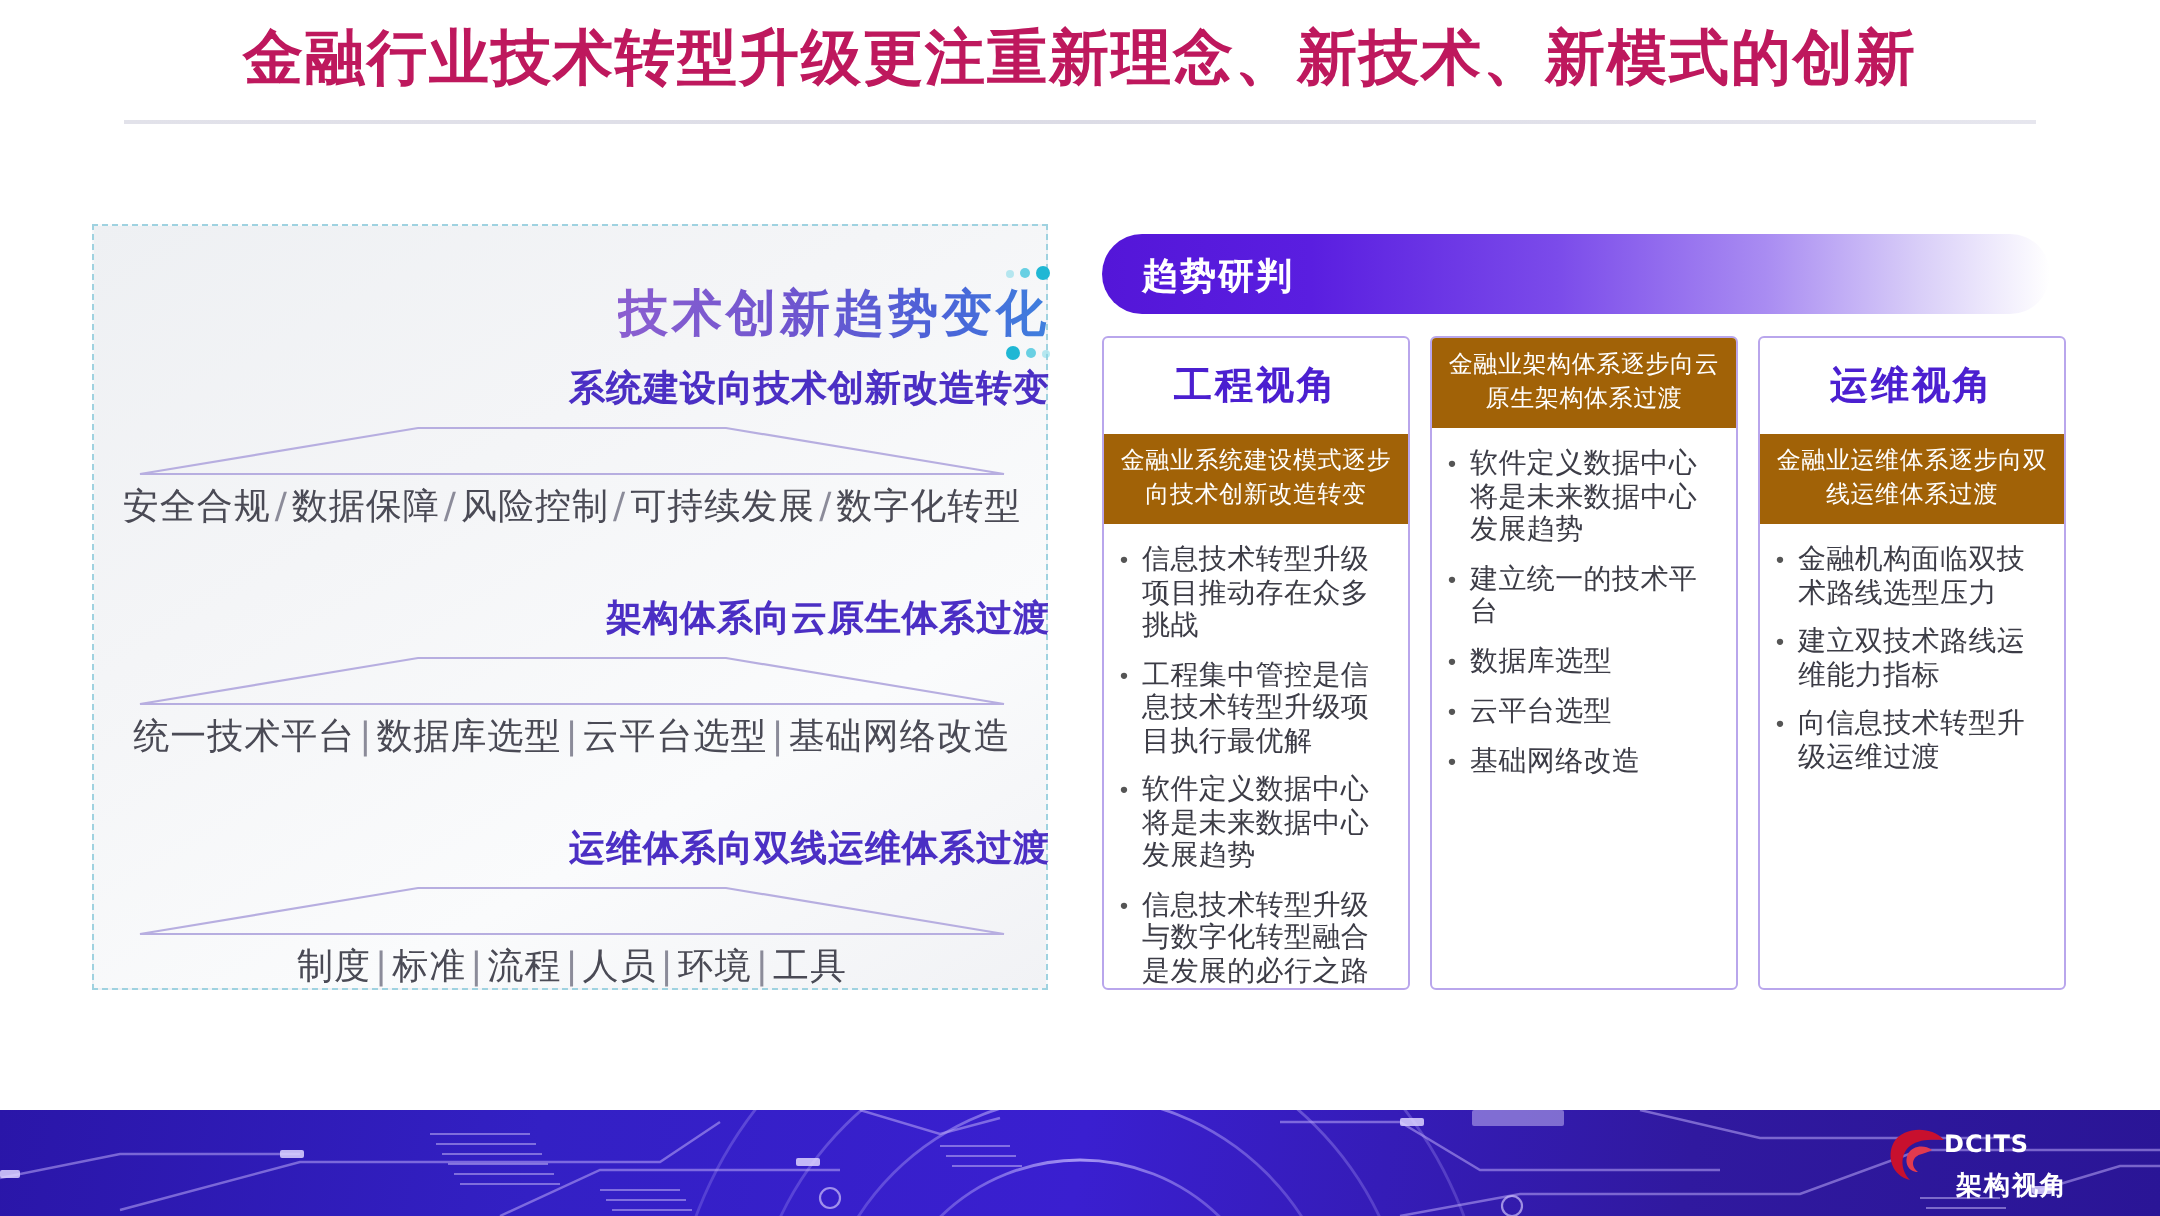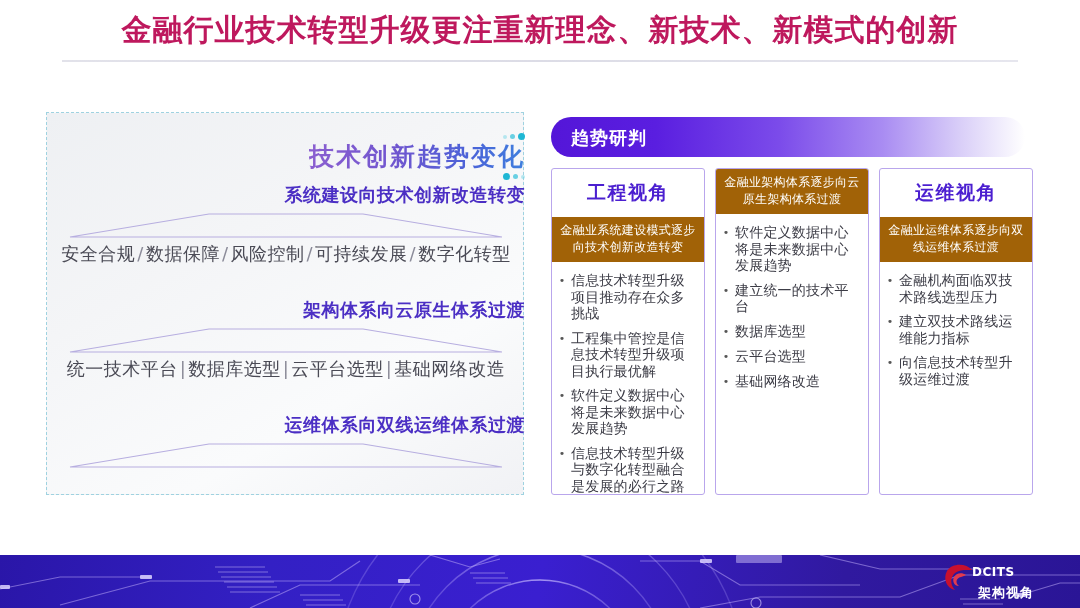--- a/index.html
+++ b/index.html
@@ -197,20 +197,23 @@
       <span>统一技术平台</span><span class="sep">|</span><span>数据库选型</span><span class="sep">|</span><span>云平台选型</span><span class="sep">|</span><span>基础网络改造</span>
     </div>
   </div>
 
   <div class="trend-group g3">
     <div class="trend-head">运维体系向双线运维体系过渡</div>
     <div class="trapez">
       <svg viewBox="0 0 434 26" preserveAspectRatio="none" aria-hidden="true">
         <path d="M140 1 L294 1 L433 24 L1 24 Z" fill="none" stroke="#b7aee0" stroke-width="1.1"></path>
       </svg>
+    </div>
+    <div class="trend-items">
+      <span>制度</span><span class="sep">|</span><span>标准</span><span class="sep">|</span><span>流程</span><span class="sep">|</span><span>人员</span><span class="sep">|</span><span>环境</span><span class="sep">|</span><span>工具</span>
     </div>
   </div>
 </div>
 
 <div id="right-panel">
 
   <div id="trend-banner">
     <span id="trend-banner-label">趋势研判</span>
   </div>
 

